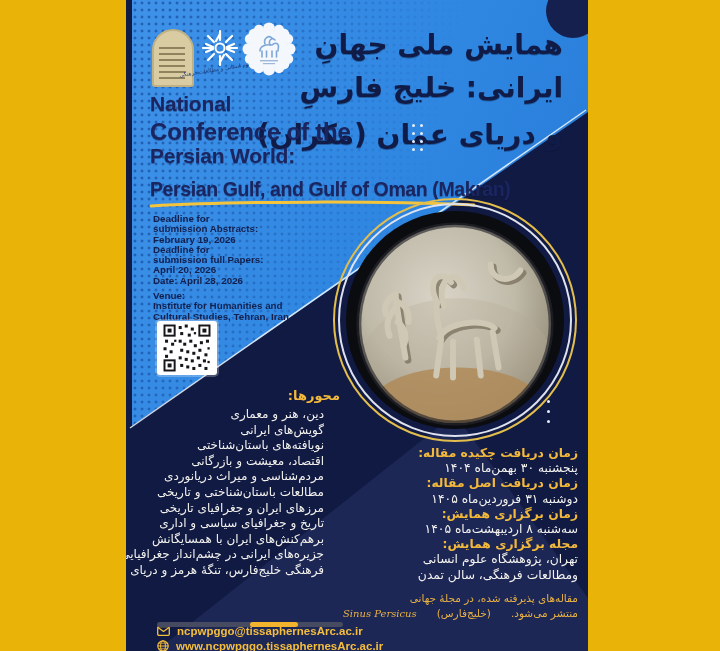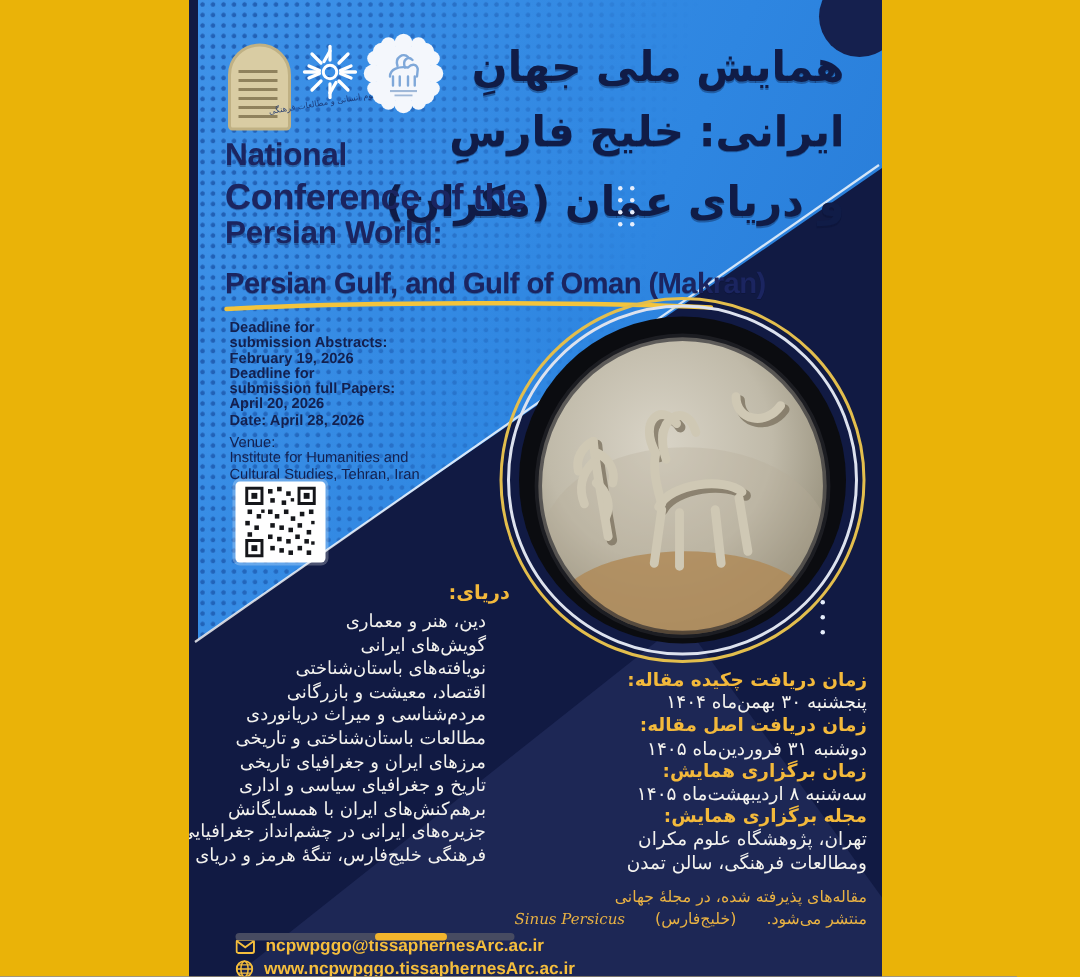--- a/index.html
+++ b/index.html
@@ -42,21 +42,21 @@
   .dots-pair i{width:3px;height:3px;border-radius:50%;background:#e6eefc;display:block;}
 
   
   .en-title{position:absolute;left:24px;color:#1B2560;font-weight:bold;letter-spacing:-0.2px;
     white-space:nowrap;text-shadow:0 1px 0 rgba(9,14,46,.30);}
   .underline-svg{position:absolute;left:22px;top:199px;}
 
   
   .deadline-block{position:absolute;left:27px;top:214px;color:#13204E;font-weight:bold;
     font-size:9.8px;line-height:10.3px;letter-spacing:0;}
-  .venue-block{position:absolute;left:27px;top:291px;color:#13204E;font-weight:normal;
+  .venue-block{position:absolute;left:27px;top:291px;color:#13204E;font-weight:bold;
     font-size:9.8px;line-height:10.3px;}
 
   .qr{position:absolute;left:31px;top:321px;width:60px;height:54px;background:#fff;border-radius:3px;
     box-shadow:0 0 0 2px rgba(255,255,255,.25);padding:2px;box-sizing:border-box;}
 
   
   .topics-heading{position:absolute;right:248px;top:388px;color:#F3B93B;font-weight:bold;font-size:13px;white-space:nowrap;}
   .topics{position:absolute;right:264px;top:407px;color:#F3F2EE;font-size:12px;line-height:15.6px;}
   .topics div{white-space:nowrap;}
 
@@ -292,21 +292,21 @@
           <ellipse cx="110" cy="114" rx="97" ry="100" fill="none" stroke="#26272c" stroke-width="5" opacity="0.65"></ellipse>
         </svg>
       </div>
     </div>
     <div class="dots-col">
         <i></i>
         <i></i>
         <i></i>
       </div>
 
-    <div class="topics-heading fa">دریای:</div>
+    <div class="topics-heading fa">محورها:</div>
     <div class="topics fa">
       <div>دین، هنر و معماری</div>
       <div>گویش‌های ایرانی</div>
       <div>نویافته‌های باستان‌شناختی</div>
       <div>اقتصاد، معیشت و بازرگانی</div>
       <div>مردم‌شناسی و میراث دریانوردی</div>
       <div>مطالعات باستان‌شناختی و تاریخی</div>
       <div>مرزهای ایران و جغرافیای تاریخی</div>
       <div>تاریخ و جغرافیای سیاسی و اداری</div>
       <div>برهم‌کنش‌های ایران با همسایگانش</div>
@@ -315,21 +315,21 @@
     </div>
 
     <div class="schedule fa">
       <div class="label">زمان دریافت چکیده مقاله:</div>
       <div class="value">پنجشنبه ۳۰ بهمن‌ماه ۱۴۰۴</div>
       <div class="label">زمان دریافت اصل مقاله:</div>
       <div class="value">دوشنبه ۳۱ فروردین‌ماه ۱۴۰۵</div>
       <div class="label">زمان برگزاری همایش:</div>
       <div class="value">سه‌شنبه ۸ اردیبهشت‌ماه ۱۴۰۵</div>
       <div class="label">مجله برگزاری همایش:</div>
-      <div class="value">تهران، پژوهشگاه علوم مکران</div>
+      <div class="value">تهران، پژوهشگاه علوم انسانی</div>
       <div class="value">ومطالعات فرهنگی، سالن تمدن</div>
     </div>
 
     <div class="journal">
       <div class="fa">مقاله‌های پذیرفته شده، در مجلهٔ جهانی</div>
       <div class="row2">
         <span class="latin">Sinus Persicus</span>
         <span class="fa">(خلیج‌فارس)</span>
         <span class="fa">منتشر می‌شود.</span>
       </div>

